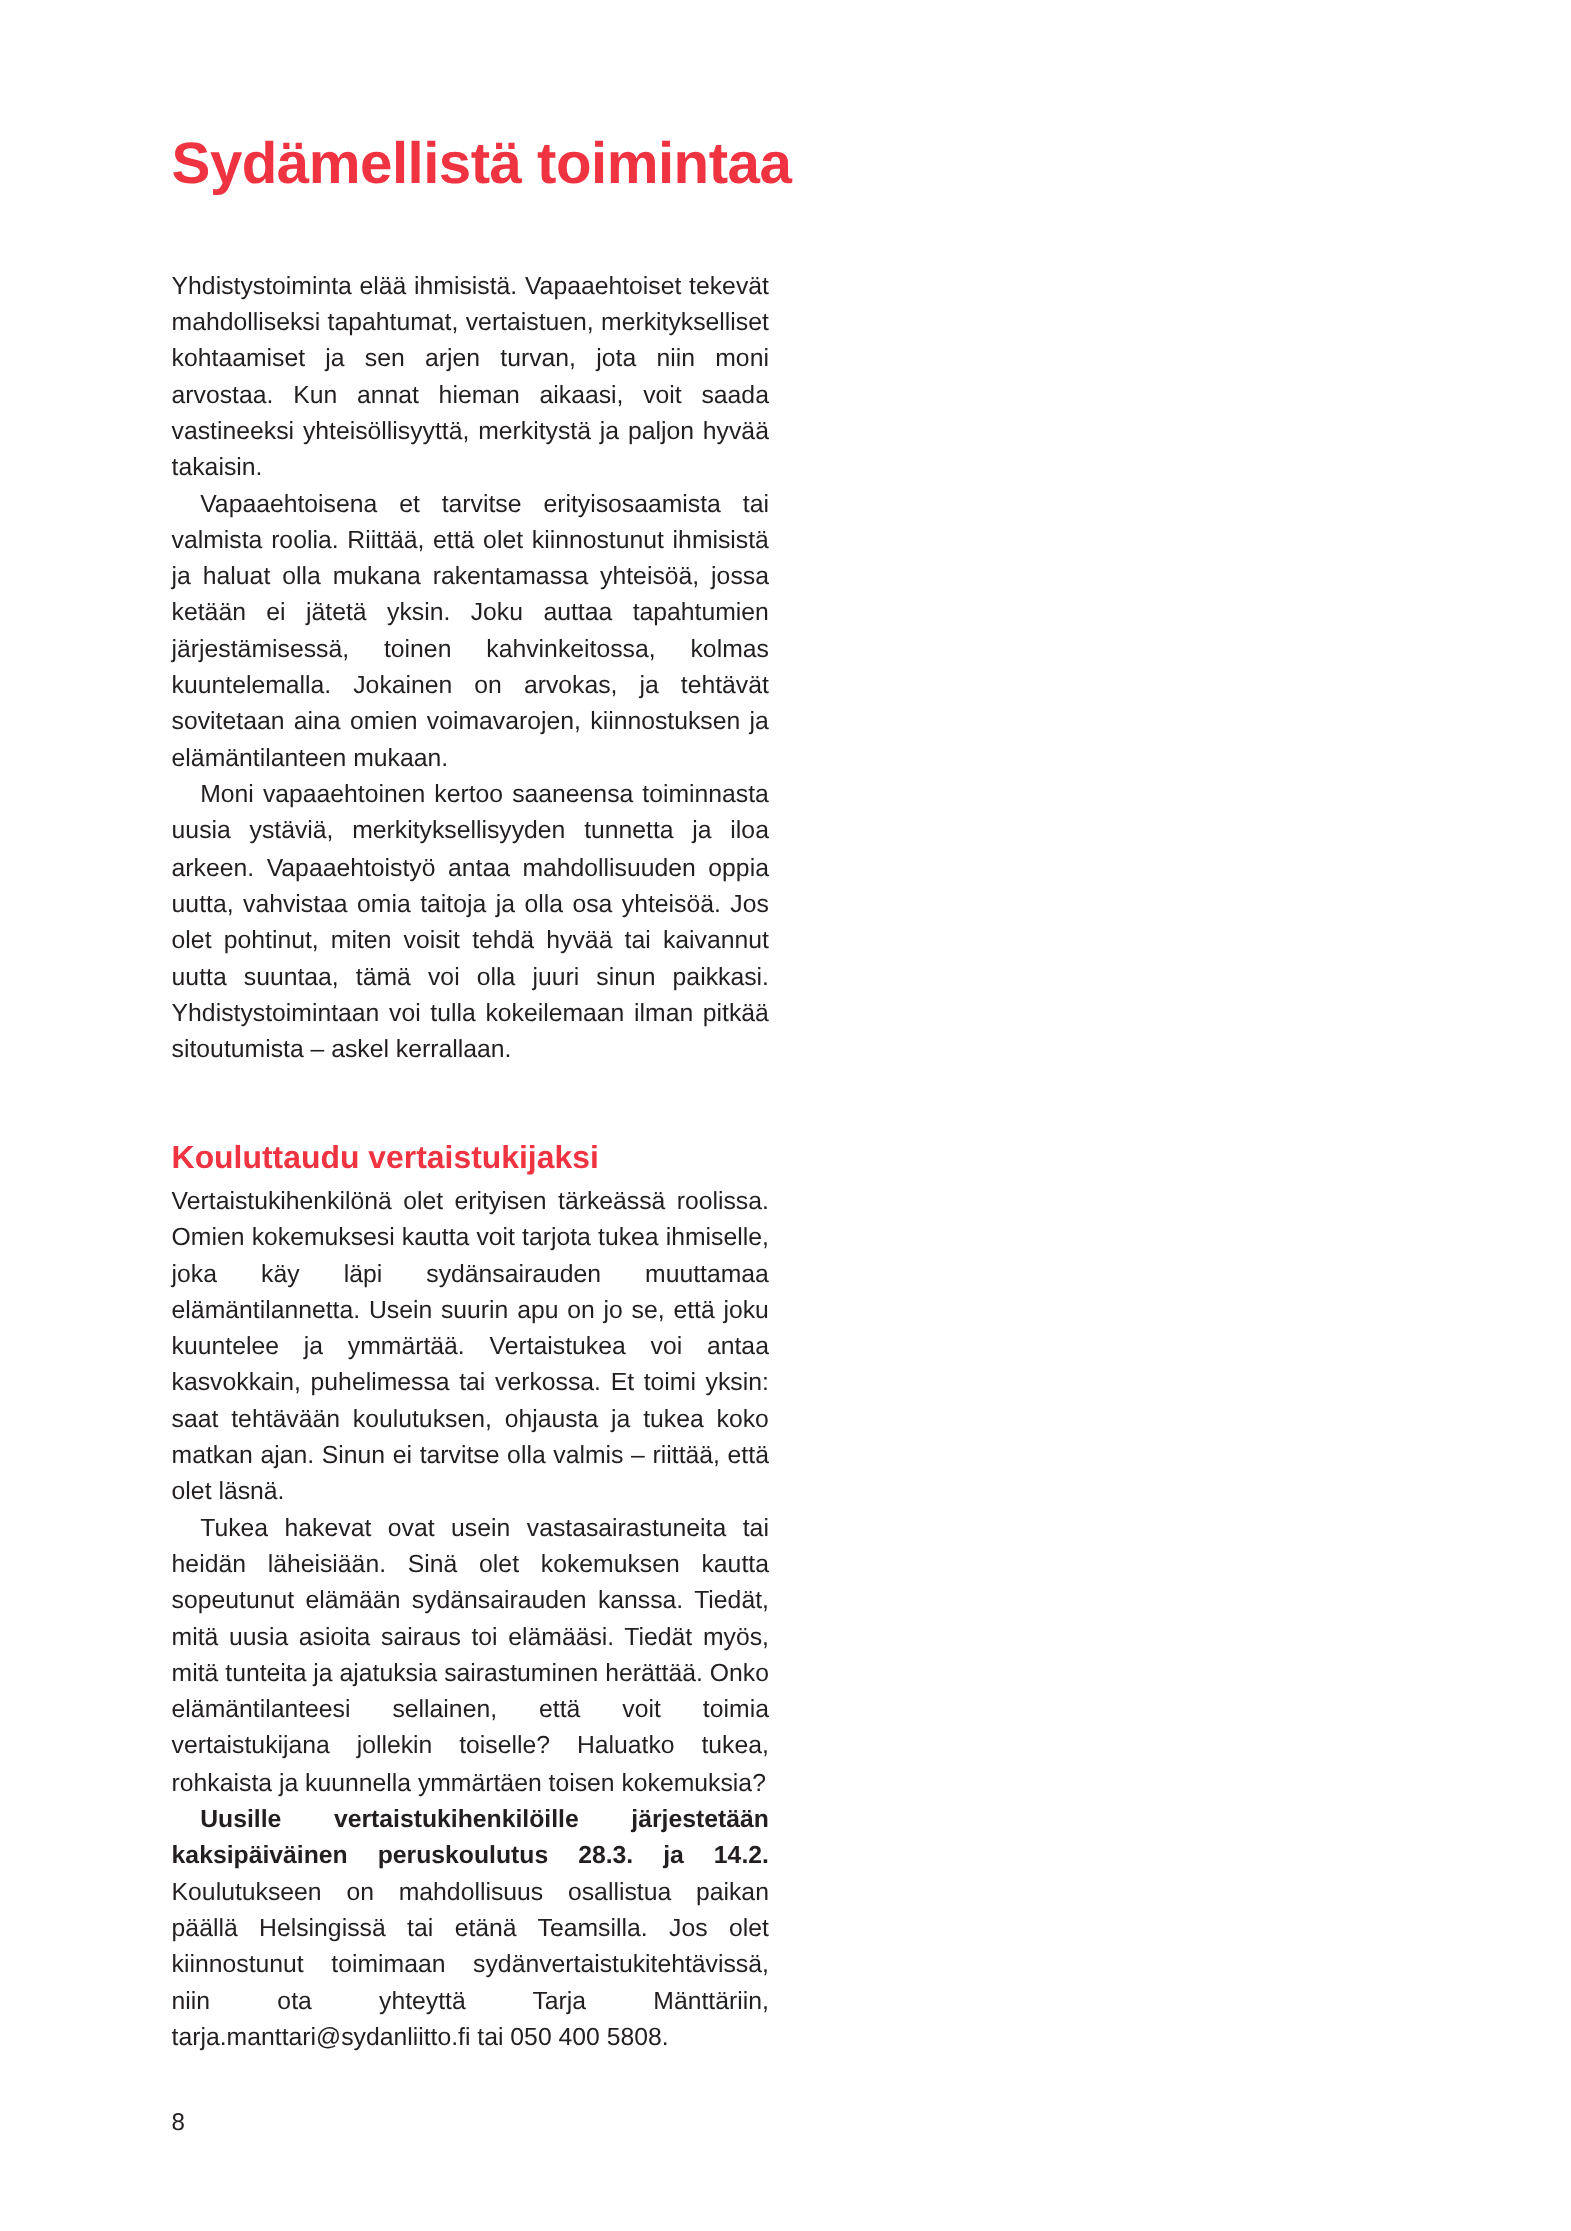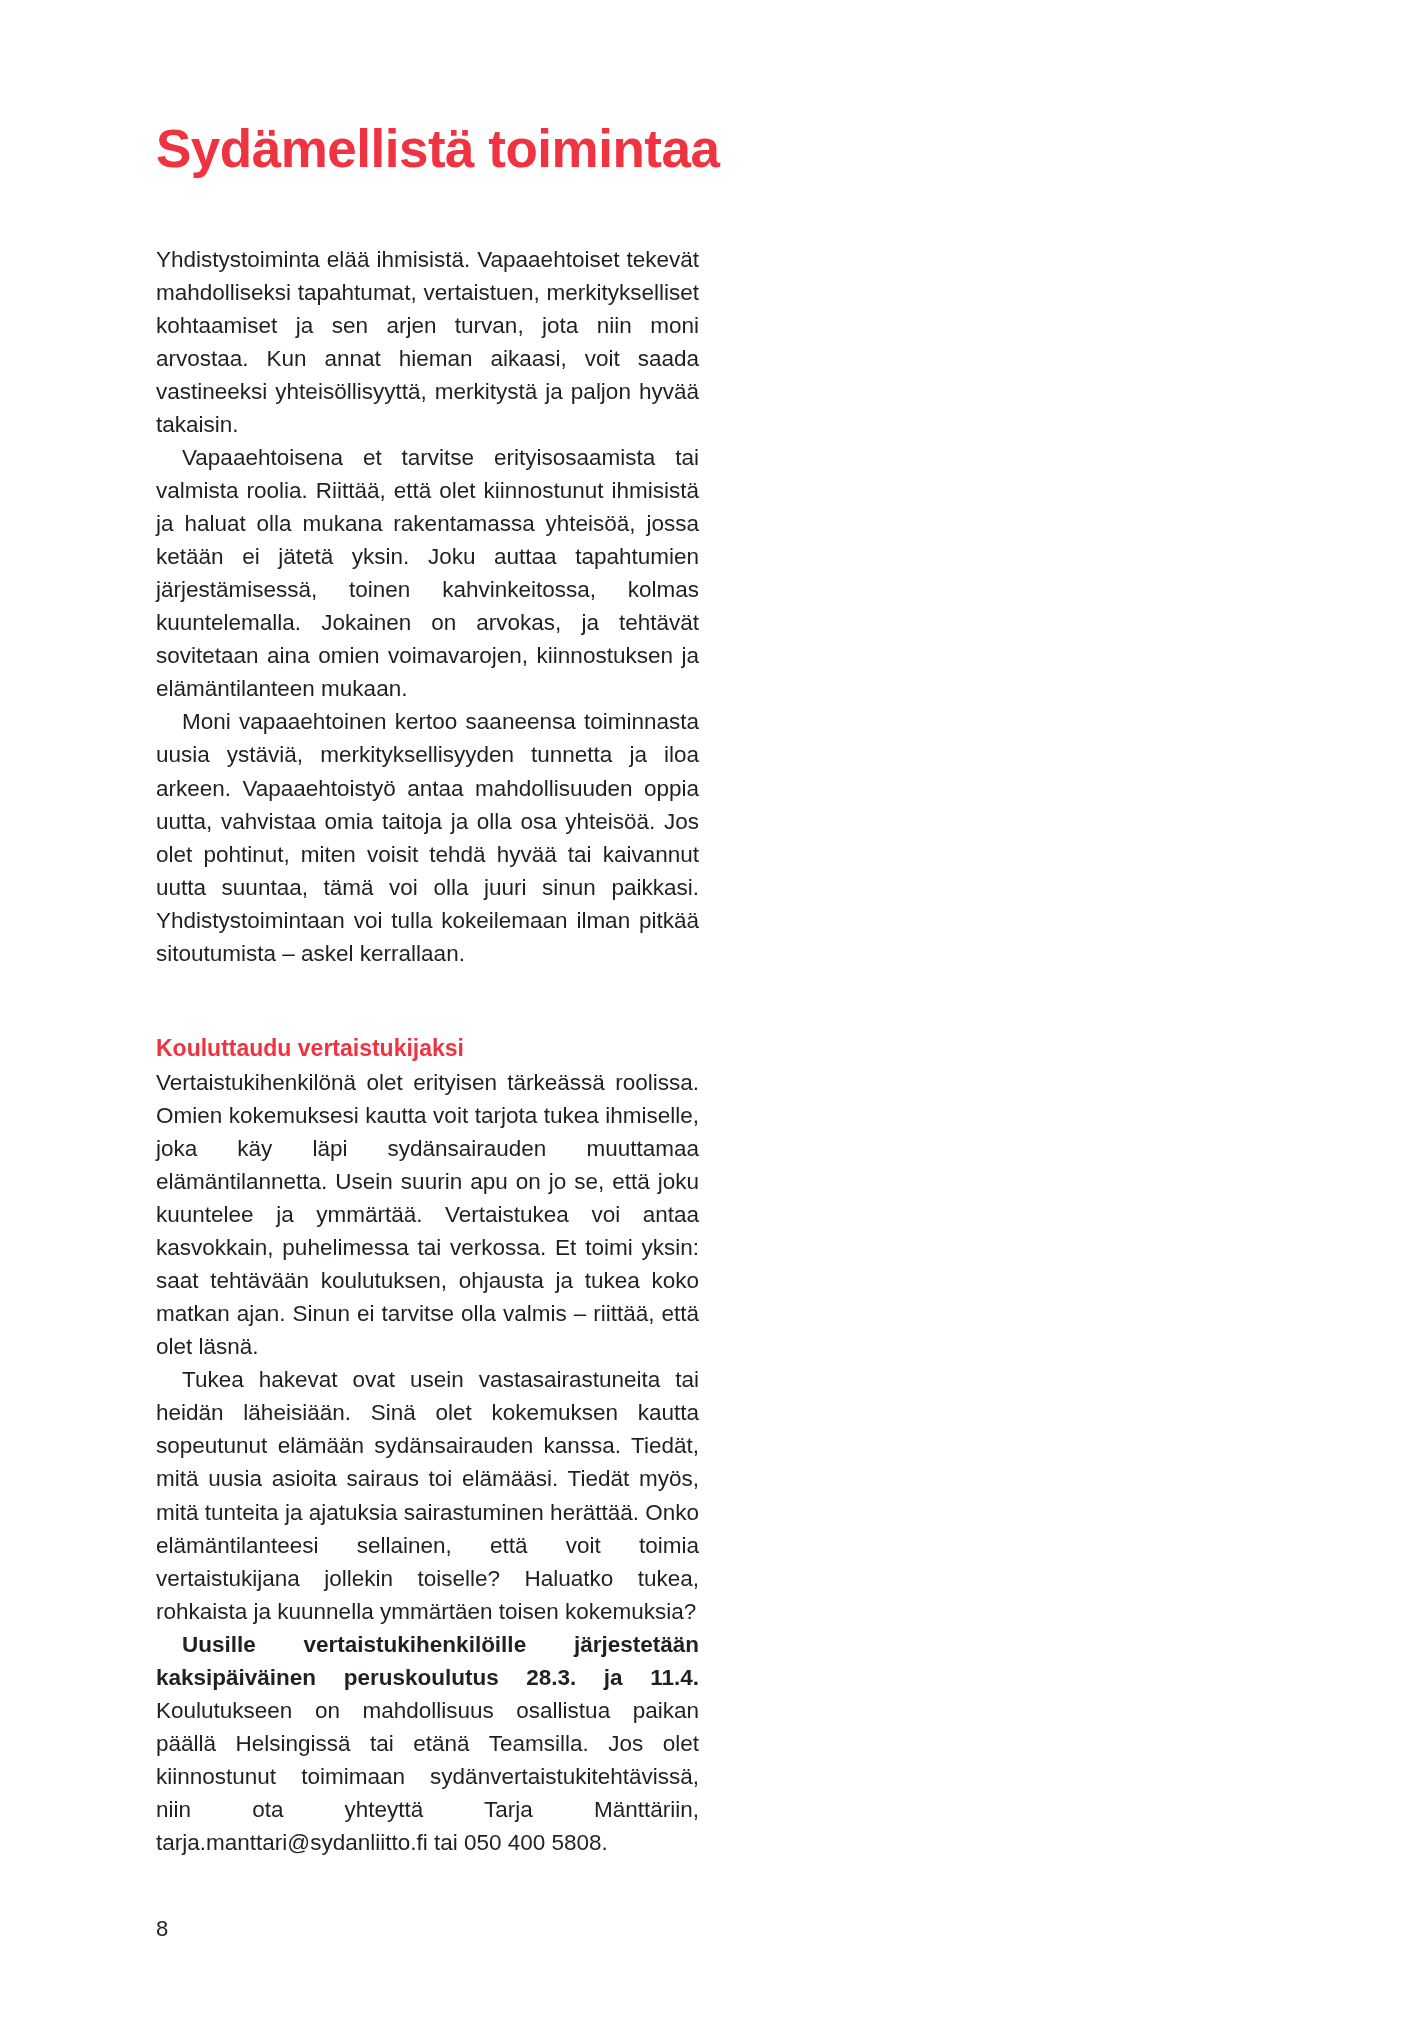--- a/index.html
+++ b/index.html
@@ -54,21 +54,21 @@
     hyphens: manual;
     -webkit-hyphens: manual;
     color: #231f20;
   }
   p.indent {
     text-indent: 26px;
   }
   .subhead {
     color: #ef3340;
     font-weight: bold;
-    font-size: 23px;
+    font-size: 29px;
     line-height: 1.47;
     margin: 0 0 0 0;
     text-align: left;
   }
   .bold {
     font-weight: bold;
   }
   .page-number {
     position: absolute;
     left: 140px;
@@ -91,19 +91,19 @@
     <div class="col">
       <p>Yhdistystoiminta elää ihmisistä. Vapaaehtoiset tekevät mahdolliseksi tapahtumat, vertaistuen, merkitykselliset kohtaamiset ja sen arjen turvan, jota niin moni arvostaa. Kun annat hieman aikaasi, voit saada vastineeksi yhteisöllisyyttä, merkitystä ja paljon hyvää takaisin.</p>
       <p class="indent">Vapaaehtoisena et tarvitse erityisosaamista tai valmista roolia. Riittää, että olet kiinnostunut ihmisistä ja haluat olla mukana rakentamassa yhteisöä, jossa ketään ei jätetä yksin. Joku auttaa tapahtumien järjestämisessä, toinen kahvinkeitossa, kolmas kuuntelemalla. Jokainen on arvokas, ja tehtävät sovitetaan aina omien voimavarojen, kiinnostuksen ja elämäntilanteen mukaan.</p>
       <p class="indent">Moni vapaaehtoinen kertoo saaneensa toiminnasta uusia ystäviä, merkityksellisyyden tunnetta ja iloa arkeen. Vapaaehtoistyö antaa mahdollisuuden oppia uutta, vahvistaa omia taitoja ja olla osa yhteisöä. Jos olet pohtinut, miten voisit tehdä hyvää tai kaivannut uutta suuntaa, tämä voi olla juuri sinun paikkasi. Yhdistystoimintaan voi tulla kokeilemaan ilman pitkää sitoutumista – askel kerrallaan.</p>
     </div>
 
     <div class="col">
       <p class="subhead">Kouluttaudu vertaistukijaksi</p>
       <p>Vertaistukihenkilönä olet erityisen tärkeässä roolissa. Omien kokemuksesi kautta voit tarjota tukea ihmiselle, joka käy läpi sydänsairauden muuttamaa elämäntilannetta. Usein suurin apu on jo se, että joku kuuntelee ja ymmärtää. Vertaistukea voi antaa kasvokkain, puhelimessa tai verkossa. Et toimi yksin: saat tehtävään koulutuksen, ohjausta ja tukea koko matkan ajan. Sinun ei tarvitse olla valmis – riittää, että olet läsnä.</p>
       <p class="indent">Tukea hakevat ovat usein vastasairastuneita tai heidän läheisiään. Sinä olet kokemuksen kautta sopeutunut elämään sydänsairauden kanssa. Tiedät, mitä uusia asioita sairaus toi elämääsi. Tiedät myös, mitä tunteita ja ajatuksia sairastuminen herättää. Onko elämäntilanteesi sellainen, että voit toimia vertaistukijana jollekin toiselle? Haluatko tukea, rohkaista ja kuunnella ymmärtäen toisen kokemuksia?</p>
-      <p class="indent"><span class="bold">Uusille vertaistukihenkilöille järjestetään kaksipäiväinen peruskoulutus 28.3. ja 11.4.</span><span> Koulutukseen on mahdollisuus osallistua paikan päällä Helsingissä tai etänä Teamsilla. Jos olet kiinnostunut toimimaan sydänvertaistukitehtävissä, niin ota yhteyttä Tarja Mänttäriin, tarja.manttari@sydanliitto.fi tai 050 400 5808.</span></p>
+      <p class="indent"><span class="bold">Uusille vertaistukihenkilöille järjestetään kaksipäiväinen peruskoulutus 28.3. ja 14.2.</span><span> Koulutukseen on mahdollisuus osallistua paikan päällä Helsingissä tai etänä Teamsilla. Jos olet kiinnostunut toimimaan sydänvertaistukitehtävissä, niin ota yhteyttä Tarja Mänttäriin, tarja.manttari@sydanliitto.fi tai 050 400 5808.</span></p>
     </div>
 
   </div>
 
   <div class="page-number">8</div>
 </div>
 
 </body></html>

